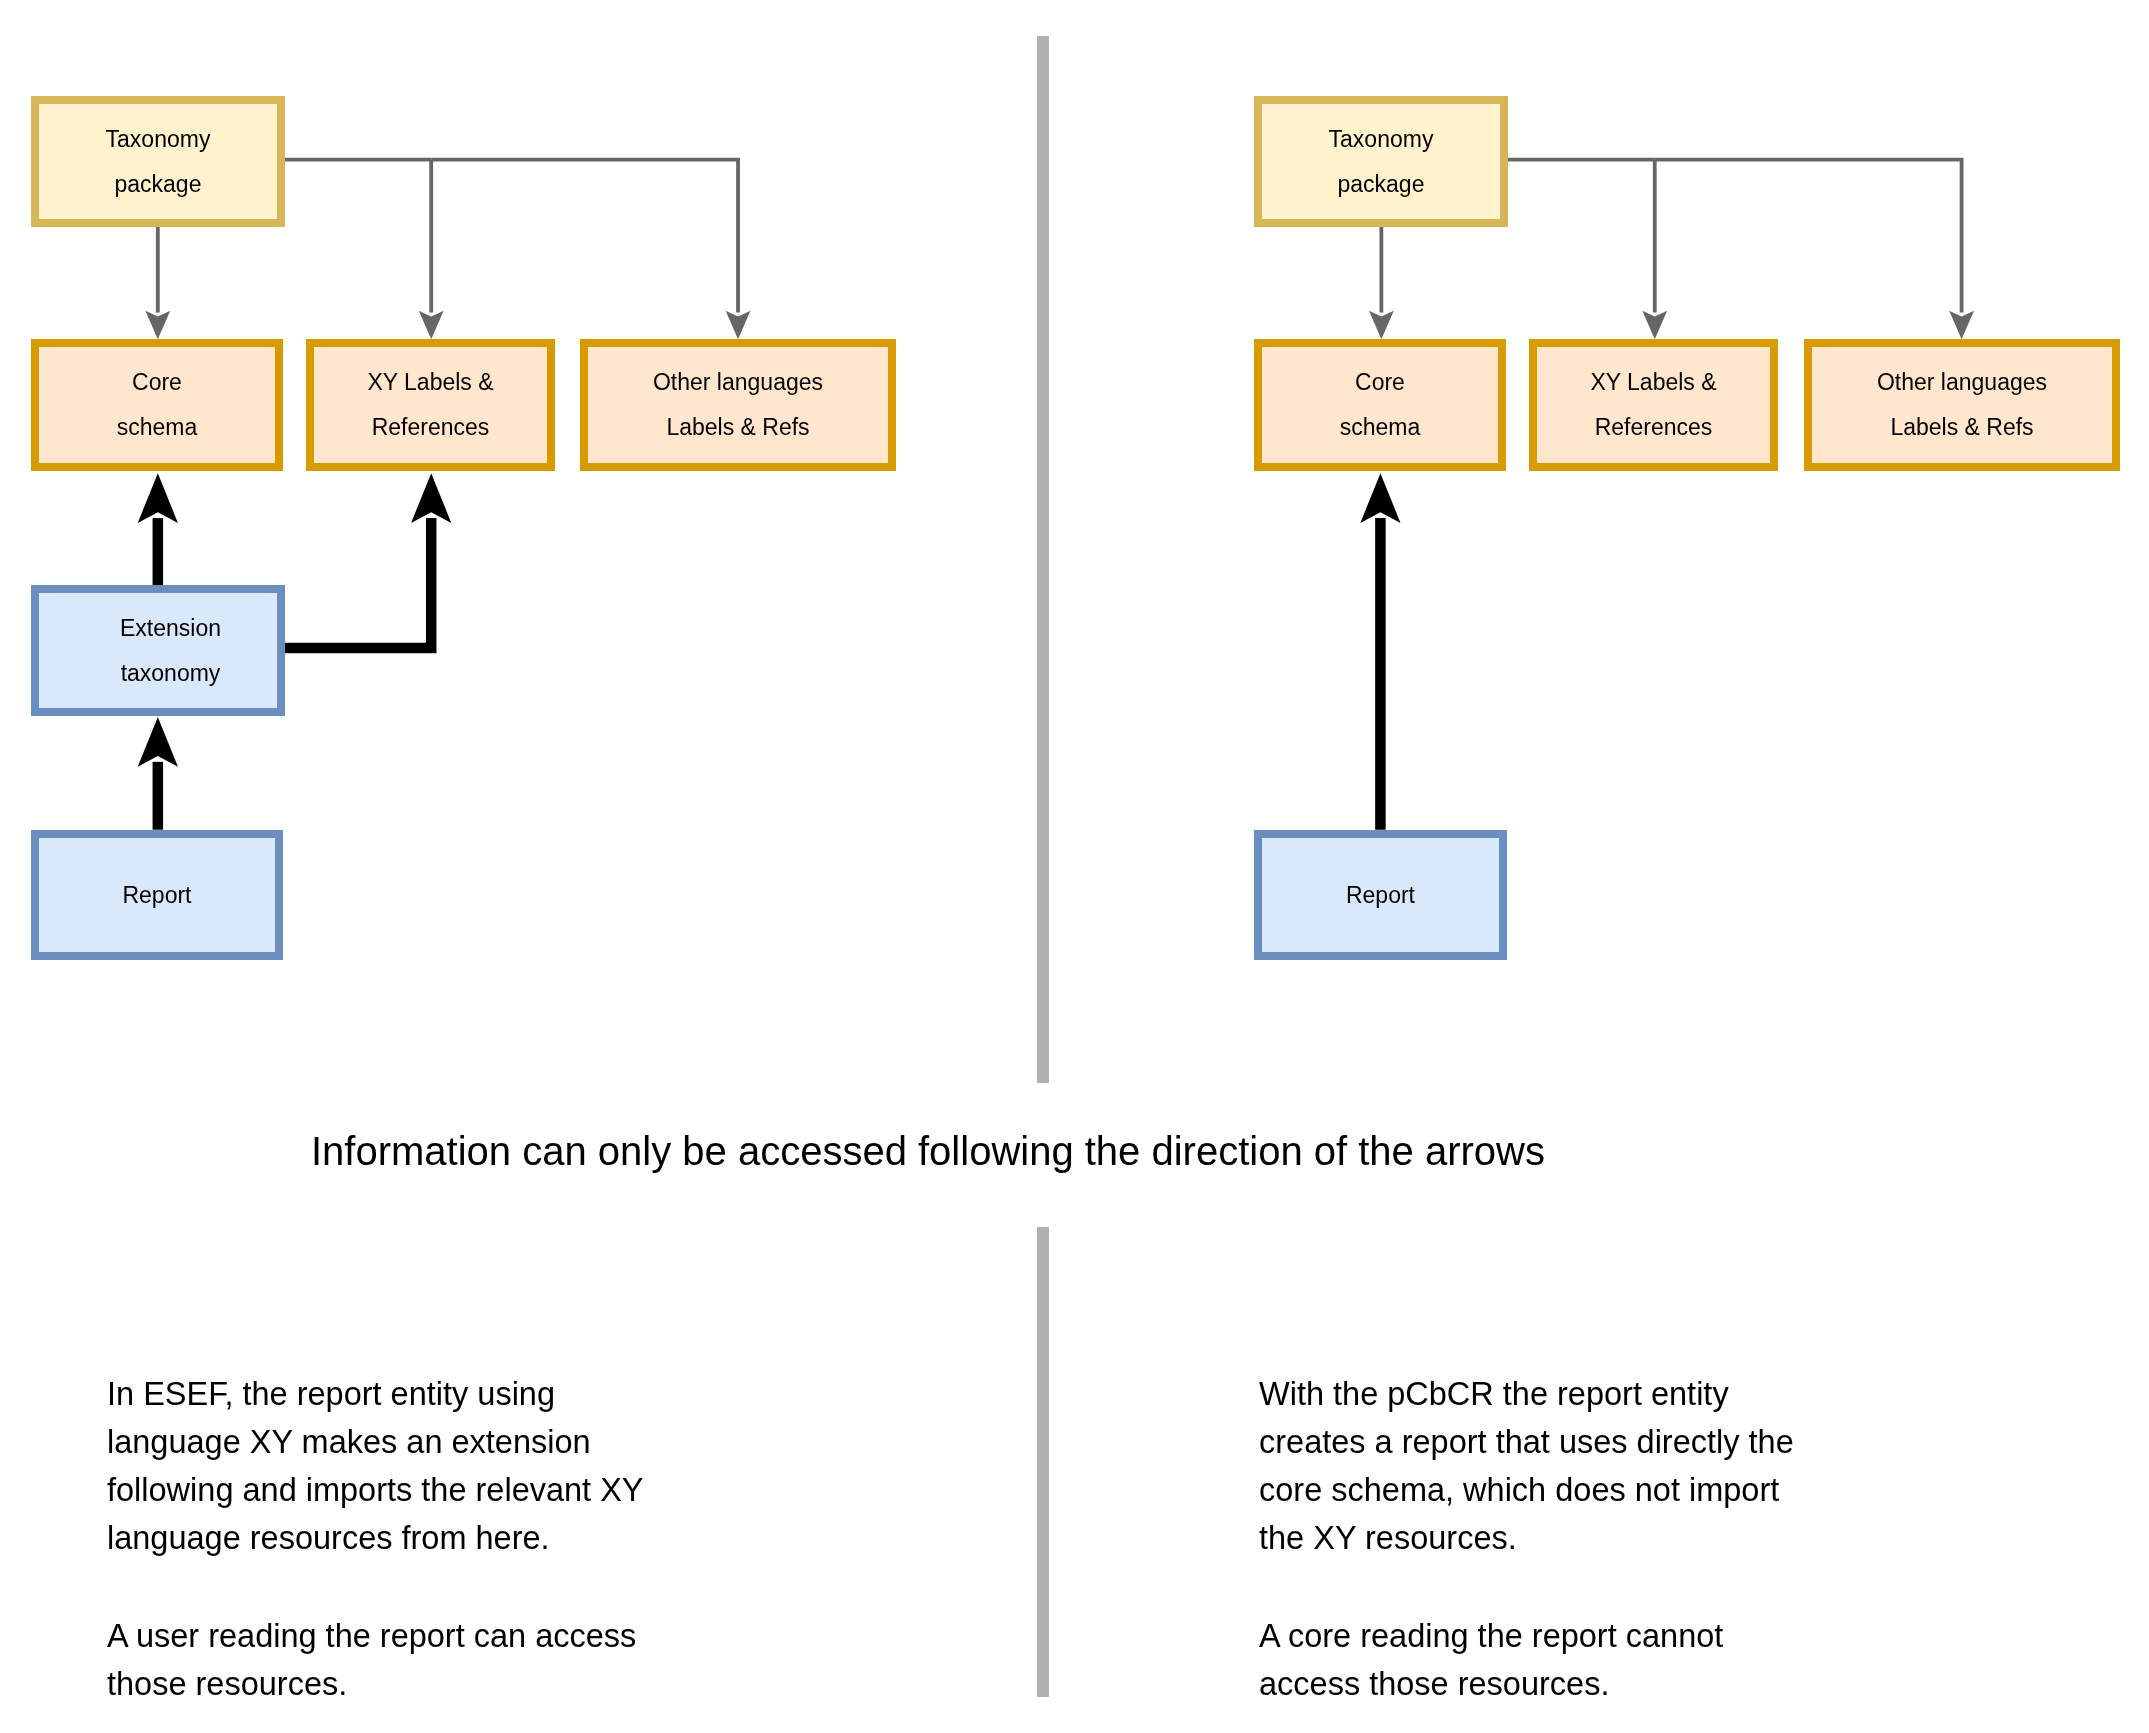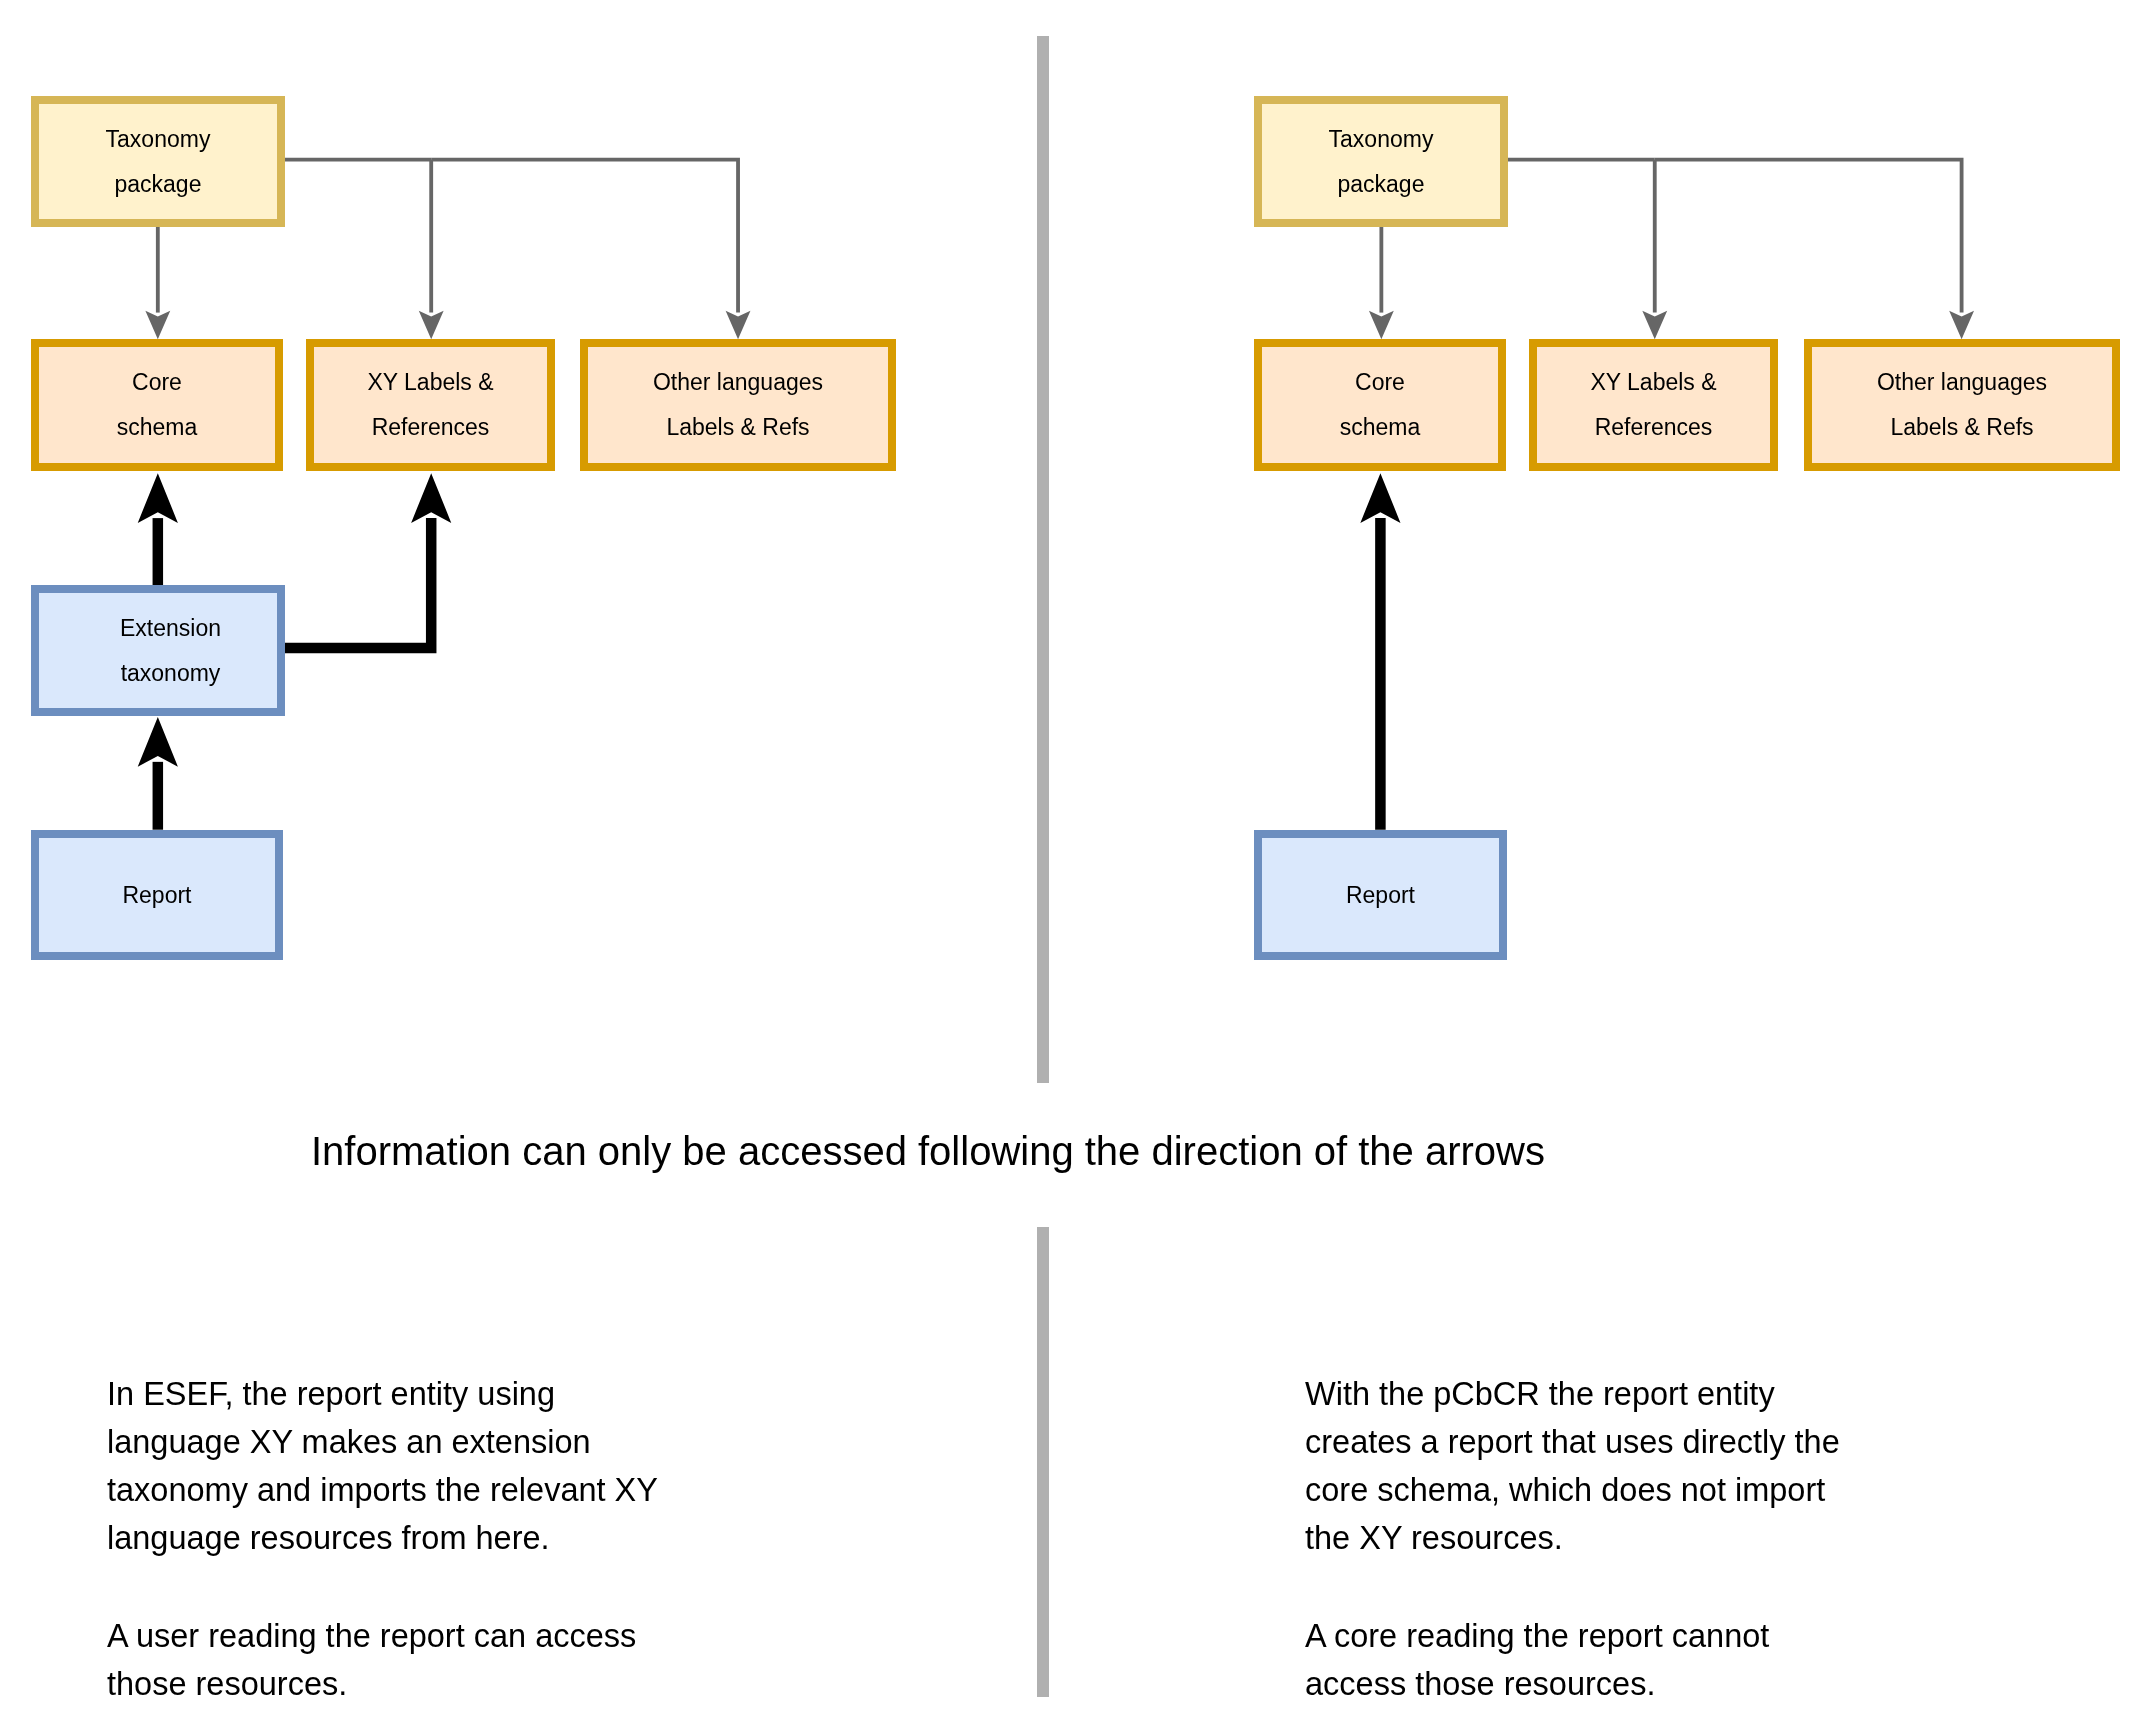--- a/index.html
+++ b/index.html
@@ -34,21 +34,21 @@
   .caption{
     position:absolute; left:0; top:1130px; width:1856px;
     text-align:center; font-size:40px; line-height:42px;
   }
   .note{
     position:absolute; top:1370px; font-size:32.5px; line-height:48px;
   }
   .note p{margin:0; white-space:pre-line;}
   .note p + p{margin-top:50px;}
   .note.left{left:107px; width:593px;}
-  .note.right{left:1305px; width:612px;}
+  .note.right{left:1259px; width:612px;}
 </style>
 </head>
 <body>
 
 <div class="canvas">
 
   <svg class="arrow-layer" viewBox="0 0 2249 1814" xmlns="http://www.w3.org/2000/svg">
 
     <g stroke="#666666" stroke-width="4" fill="#666666">
       <path d="M165,236 L165,327" fill="none"></path>
@@ -140,21 +140,21 @@
   </div>
 
   <div class="divider" style="left:1037px;top:36px;height:1047px;"></div>
   <div class="divider" style="left:1037px;top:1227px;height:470px;"></div>
 
   <div class="caption">Information can only be accessed following the direction of the arrows</div>
 
   <div class="note left">
     <p>In ESEF, the report entity using
 language XY makes an extension
-taxonomy and imports the relevant XY
+following and imports the relevant XY
 language resources from here.</p>
     <p>A user reading the report can access
 those resources.</p>
   </div>
   <div class="note right">
     <p>With the pCbCR the report entity
 creates a report that uses directly the
 core schema, which does not import
 the XY resources.</p>
     <p>A core reading the report cannot

